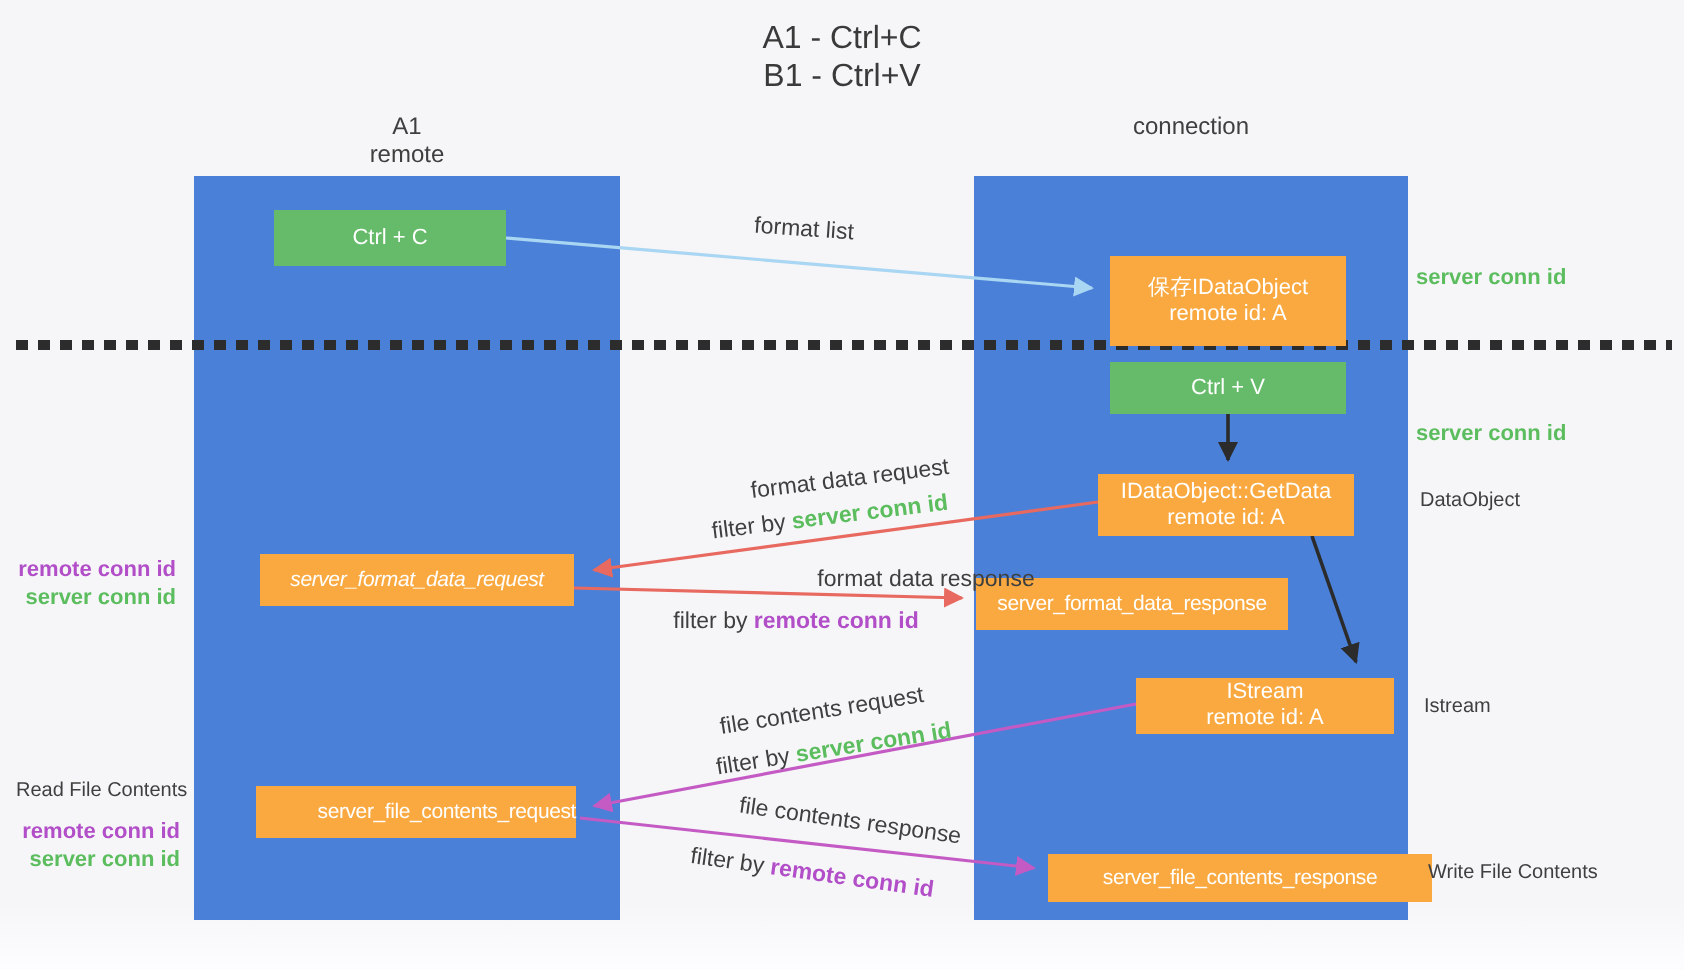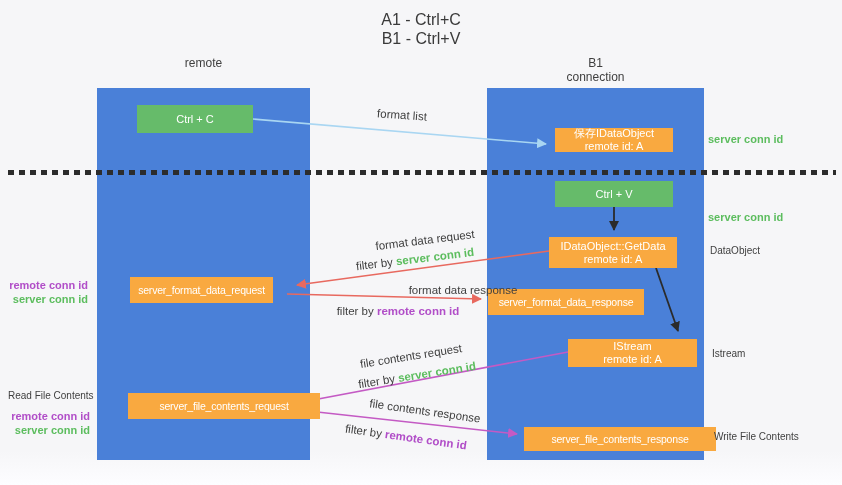--- a/index.html
+++ b/index.html
@@ -31,24 +31,24 @@
 <body>
 
 <div class="canvas">
 
   <div class="abs title">
     <div>A1 - Ctrl+C</div>
     <div>B1 - Ctrl+V</div>
   </div>
 
   <div class="abs colheader" style="left:97px;width:213px;">
+    <div>A1</div>
     <div>remote</div>
   </div>
   <div class="abs colheader" style="left:487px;width:217px;">
-    <div>B1</div>
     <div>connection</div>
   </div>
 
   <div class="abs col col-a1"></div>
   <div class="abs col col-b1"></div>
 
   <div class="abs dotline"></div>
 
   <svg class="overlay" width="842" height="485" viewBox="0 0 842 485">
     <defs>
@@ -71,48 +71,48 @@
     <line x1="287" y1="294" x2="481" y2="299" stroke="#e8695f" stroke-width="1.6" marker-end="url(#mRed)"></line>
     <line x1="656" y1="268" x2="678" y2="331" stroke="#2b2b2b" stroke-width="1.8" marker-end="url(#mBlk)"></line>
     <line x1="568" y1="352" x2="297" y2="403" stroke="#c45ac4" stroke-width="1.6" marker-end="url(#mMag)"></line>
     <line x1="290" y1="409" x2="517" y2="434" stroke="#c45ac4" stroke-width="1.6" marker-end="url(#mMag)"></line>
   </svg>
 
   <div class="abs node green" style="left:137px;top:105px;width:116px;height:28px;">
     <span>Ctrl + C</span>
   </div>
 
-  <div class="abs node orange" style="left:555px;top:128px;width:118px;height:24px;">
+  <div class="abs node orange" style="left:555px;top:128px;width:118px;height:45px;">
     <span>保存IDataObject</span>
     <span>remote id: A</span>
   </div>
 
   <div class="abs node green" style="left:555px;top:181px;width:118px;height:26px;">
     <span>Ctrl + V</span>
   </div>
 
   <div class="abs node orange" style="left:549px;top:237px;width:128px;height:31px;">
     <span>IDataObject::GetData</span>
     <span>remote id: A</span>
   </div>
 
-  <div class="abs node orange snake" style="left:130px;top:277px;width:143px;height:26px;">
+  <div class="abs node orange snake" style="left:130px;top:277px;width:157px;height:26px;font-style:italic;">
     <span>server_format_data_request</span>
   </div>
 
   <div class="abs node orange snake" style="left:488px;top:289px;width:156px;height:26px;">
     <span>server_format_data_response</span>
   </div>
 
   <div class="abs node orange" style="left:568px;top:339px;width:129px;height:28px;">
     <span>IStream</span>
     <span>remote id: A</span>
   </div>
 
-  <div class="abs node orange snake" style="left:128px;top:393px;width:192px;height:26px;">
+  <div class="abs node orange snake" style="left:128px;top:393px;width:160px;height:26px;align-items:flex-end;">
     <span>server_file_contents_request</span>
   </div>
 
   <div class="abs node orange snake" style="left:524px;top:427px;width:192px;height:24px;">
     <span>server_file_contents_response</span>
   </div>
 
   <div class="abs albl ctr" style="left:402px;top:115px;transform:translate(-50%,-50%) rotate(4deg);">format list</div>
 
   <div class="abs albl ctr" style="left:425px;top:240px;transform:translate(-50%,-50%) rotate(-7deg);">format data request</div>

